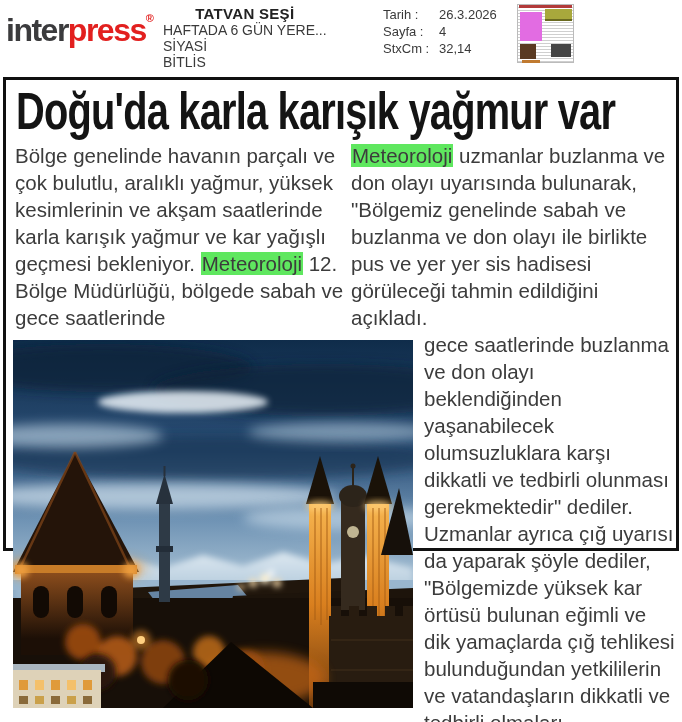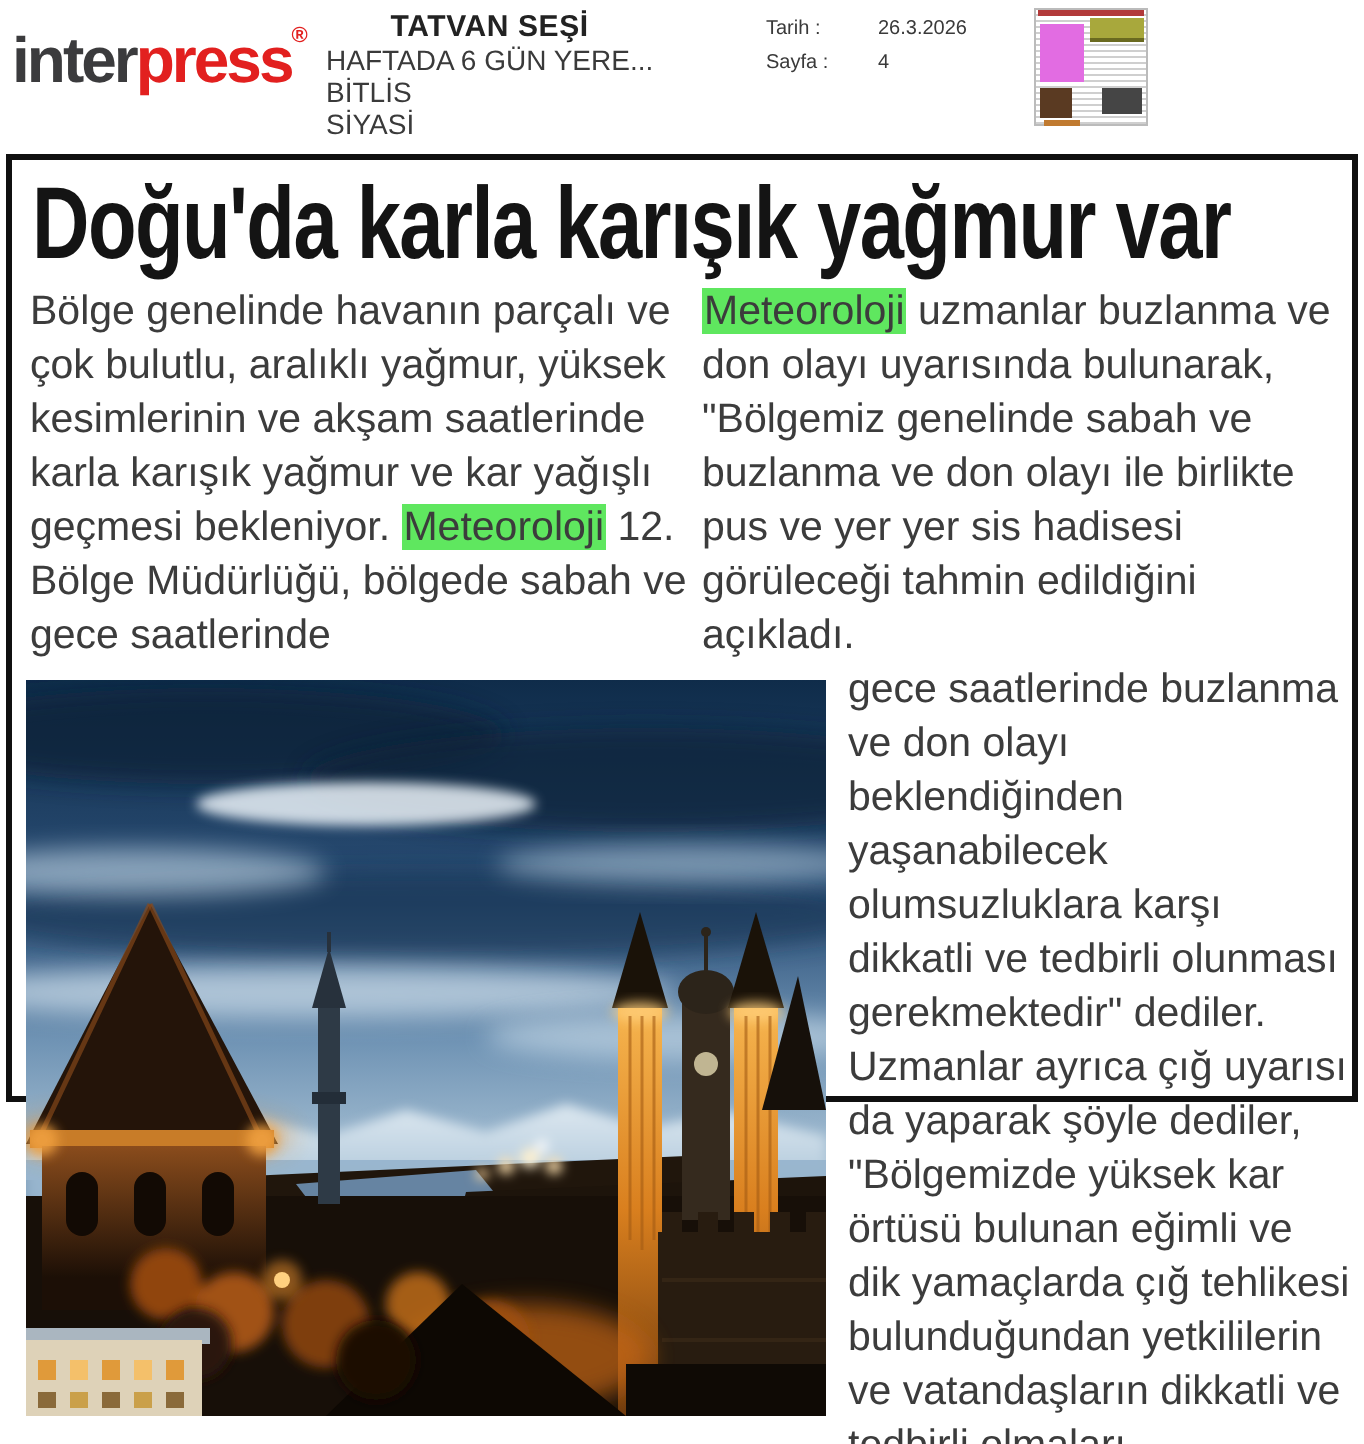--- a/index.html
+++ b/index.html
@@ -13,21 +13,21 @@
   .logo { position:absolute; left:6px; top:12px; font-weight:700; font-size:32px;
           letter-spacing:-1.5px; white-space:nowrap; }
   .logo .p1 { color:#3b3b3d; }
   .logo .p2 { color:#e2201f; }
   .logo .reg { color:#e2201f; font-size:11px; vertical-align:top; letter-spacing:0; }
 
   .pub { position:absolute; left:163px; top:5px; color:#3a3a3a; }
   .pub .name { font-weight:700; font-size:15px; letter-spacing:.3px; color:#222;text-align:center; }
   .pub .line { font-size:14px; line-height:16px; }
 
-  .meta { position:absolute; left:383px; top:6px; color:#3a3a3a; font-size:10px; }
+  .meta { position:absolute; left:383px; top:6px; color:#3a3a3a; font-size:13px; }
   .meta .row { line-height:17px; }
   .meta .lbl { display:inline-block; width:56px; }
   .meta .val { display:inline-block; }
 
   .thumb { position:absolute; left:517px; top:4px; width:57px; height:59px;
            background:
              repeating-linear-gradient(#ffffff 0 2px, #cfcfcf 2px 3px);
            border:1px solid #bbb; }
   .thumb > div { position:absolute; }
   .t-strip   { left:1px; top:0px; width:53px; height:3px; background:#b23a3a; }
@@ -62,27 +62,28 @@
 <body>
 
 <div class="page">
 
   <div>
     <div class="logo"><span class="p1">inter</span><span class="p2">press</span><span class="reg">®</span></div>
 
     <div class="pub">
       <div class="name">TATVAN SEŞİ</div>
       <div class="line">HAFTADA 6 GÜN YERE...</div>
+      <div class="line">SİYASİ</div>
       <div class="line">BİTLİS</div>
-      <div class="line">SİYASİ</div>
     </div>
 
     <div class="meta">
       <div class="row"><span class="lbl">Tarih :</span><span class="val">26.3.2026</span></div>
       <div class="row"><span class="lbl">Sayfa :</span><span class="val">4</span></div>
+      <div class="row"><span class="lbl">StxCm :</span><span class="val">32,14</span></div>
     </div>
 
     <div class="thumb">
       <div class="t-strip"></div>
       <div class="t-magenta"></div>
       <div class="t-olive"></div>
       <div class="t-photo"></div>
       <div class="t-qr"></div>
       <div class="t-orange"></div>
     </div>

